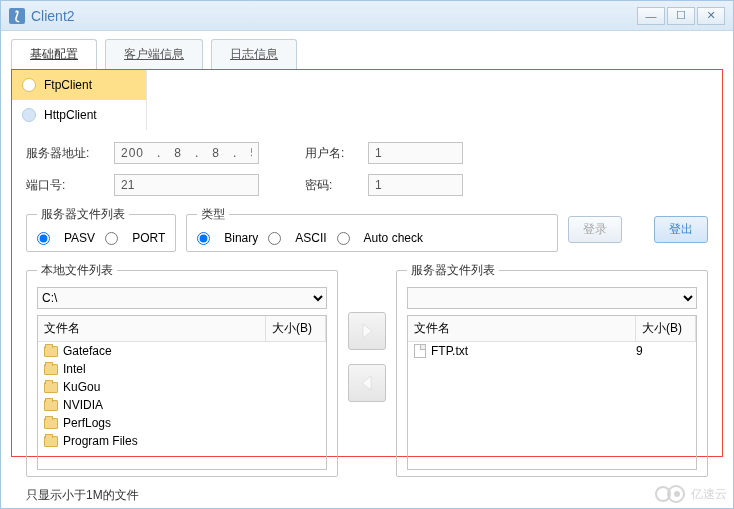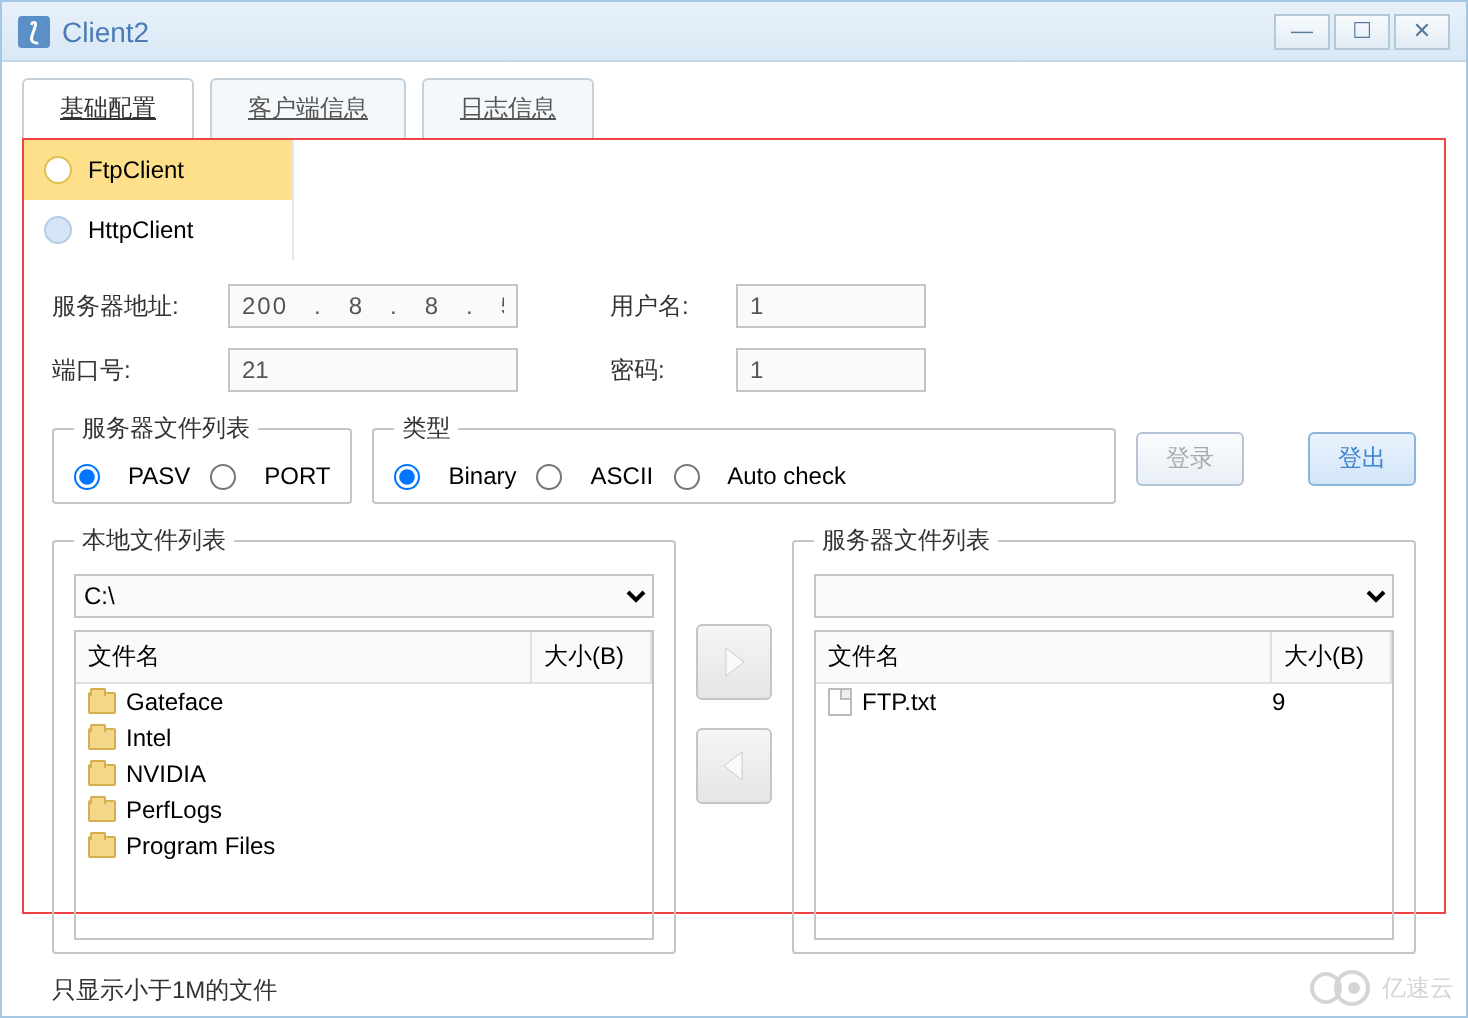--- a/index.html
+++ b/index.html
@@ -166,20 +166,25 @@
                       <span class="name">Gateface</span>
                       <span class="size"></span>
                     </div>
                     <div class="list-row">
                       <span class="folder-icon"></span>
                       <span class="name">Intel</span>
                       <span class="size"></span>
                     </div>
                     <div class="list-row">
                       <span class="folder-icon"></span>
+                      <span class="name">KuGou</span>
+                      <span class="size"></span>
+                    </div>
+                    <div class="list-row">
+                      <span class="folder-icon"></span>
                       <span class="name">NVIDIA</span>
                       <span class="size"></span>
                     </div>
                     <div class="list-row">
                       <span class="folder-icon"></span>
                       <span class="name">PerfLogs</span>
                       <span class="size"></span>
                     </div>
                     <div class="list-row">
                       <span class="folder-icon"></span>

